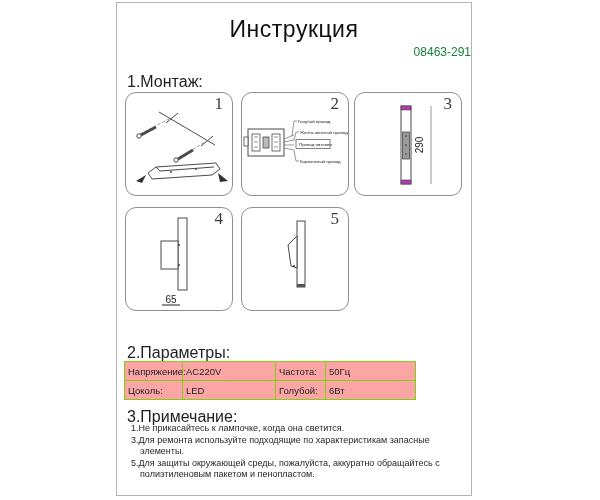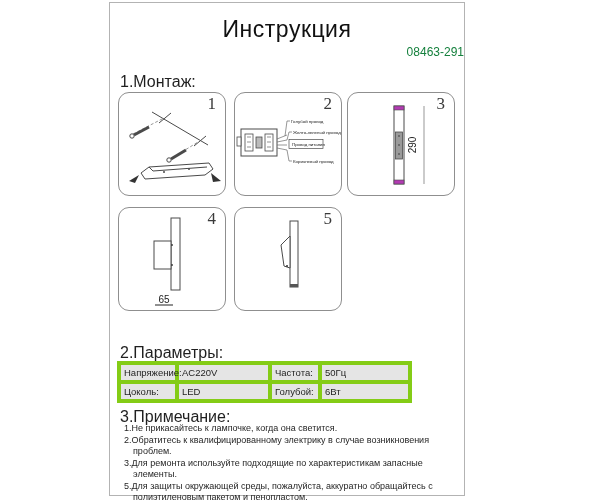--- a/index.html
+++ b/index.html
@@ -1,18 +1,18 @@
 <!DOCTYPE html>
 <html><head>
 <meta charset="utf-8">
 <style>
   * { margin:0; padding:0; box-sizing:border-box; }
   html,body { width:600px; height:500px; background:#ffffff; font-family:"Liberation Sans", sans-serif; color:#1f1f1f; }
   .page {
-    position:absolute; left:109px; top:2px; width:356px; height:494px;
+    position:absolute; left:116px; top:2px; width:356px; height:494px;
     background:#ffffff; border:1px solid #b3b3b3;
   }
   .title { position:absolute; top:13px; left:0; width:100%; text-align:center; font-size:23px; color:#111; letter-spacing:0.5px; }
   .model { position:absolute; top:42px; left:0; width:100%; text-align:right; font-size:12px; color:#15803d; }
   .sec-heading { position:absolute; left:10px; font-size:16px; color:#1f1f1f; }
   #h-montage { top:70px; }
   #h-params { top:341px; }
   #h-notes  { top:405px; }
   .panel {
     position:absolute; width:108px; height:104px;
@@ -29,21 +29,21 @@
   #panel4 { left:8px;  top:204px; }
   #panel5 { left:124px; top:204px; }
   .ln { stroke:#4a4a4a; stroke-width:1; fill:none; }
   .thin { stroke:#6a6a6a; stroke-width:0.7; fill:none; }
   .wlabel { font-size:4.4px; fill:#222; font-family:"Liberation Sans", sans-serif; }
   .dim-text { font-size:10px; fill:#222; font-family:"Liberation Sans", sans-serif; }
   table.params {
     position:absolute; left:7px; top:358px; width:291px;
     border-collapse:collapse; table-layout:fixed; font-size:9.5px; color:#1f1f1f;
   }
-  table.params td { border:4px solid #84cc16; height:19px; padding:0 3px; background:#e5e5e5; }
+  table.params td { border:1px solid #84cc16; height:19px; padding:0 3px; background:#fca5a5; }
   td.lbl { text-align:left; }
   td.val { text-align:left; }
   .c1 { width:58px; } .c2 { width:93px; } .c3 { width:50px; } .c4 { width:90px; }
   .notes { position:absolute; left:14px; top:420px; width:330px; font-size:9px; line-height:11.5px; color:#1f1f1f; }
   .note-item { padding-left:9px; text-indent:-9px; }
 </style>
 </head>
 <body>
 
 <div class="page">
@@ -172,18 +172,17 @@
       <td class="lbl c3">Голубой:</td>
       <td class="val c4">6Вт</td>
     </tr>
   </tbody>
     </table>
 
   <div class="sec-heading" id="h-notes">3.Примечание:</div>
 
   <div class="notes">
     <div class="note-item">1.Не прикасайтесь к лампочке, когда она светится.</div>
-    <div class="note-item">2.Обратитесь к квалифицированному электрику в случае возникновения проблем.</div>
     <div class="note-item">3.Для ремонта используйте подходящие по характеристикам запасные элементы.</div>
     <div class="note-item">5.Для защиты окружающей среды, пожалуйста, аккуратно обращайтесь с полиэтиленовым пакетом и пенопластом.</div>
   </div>
 
 </div>
 
 </body></html>

